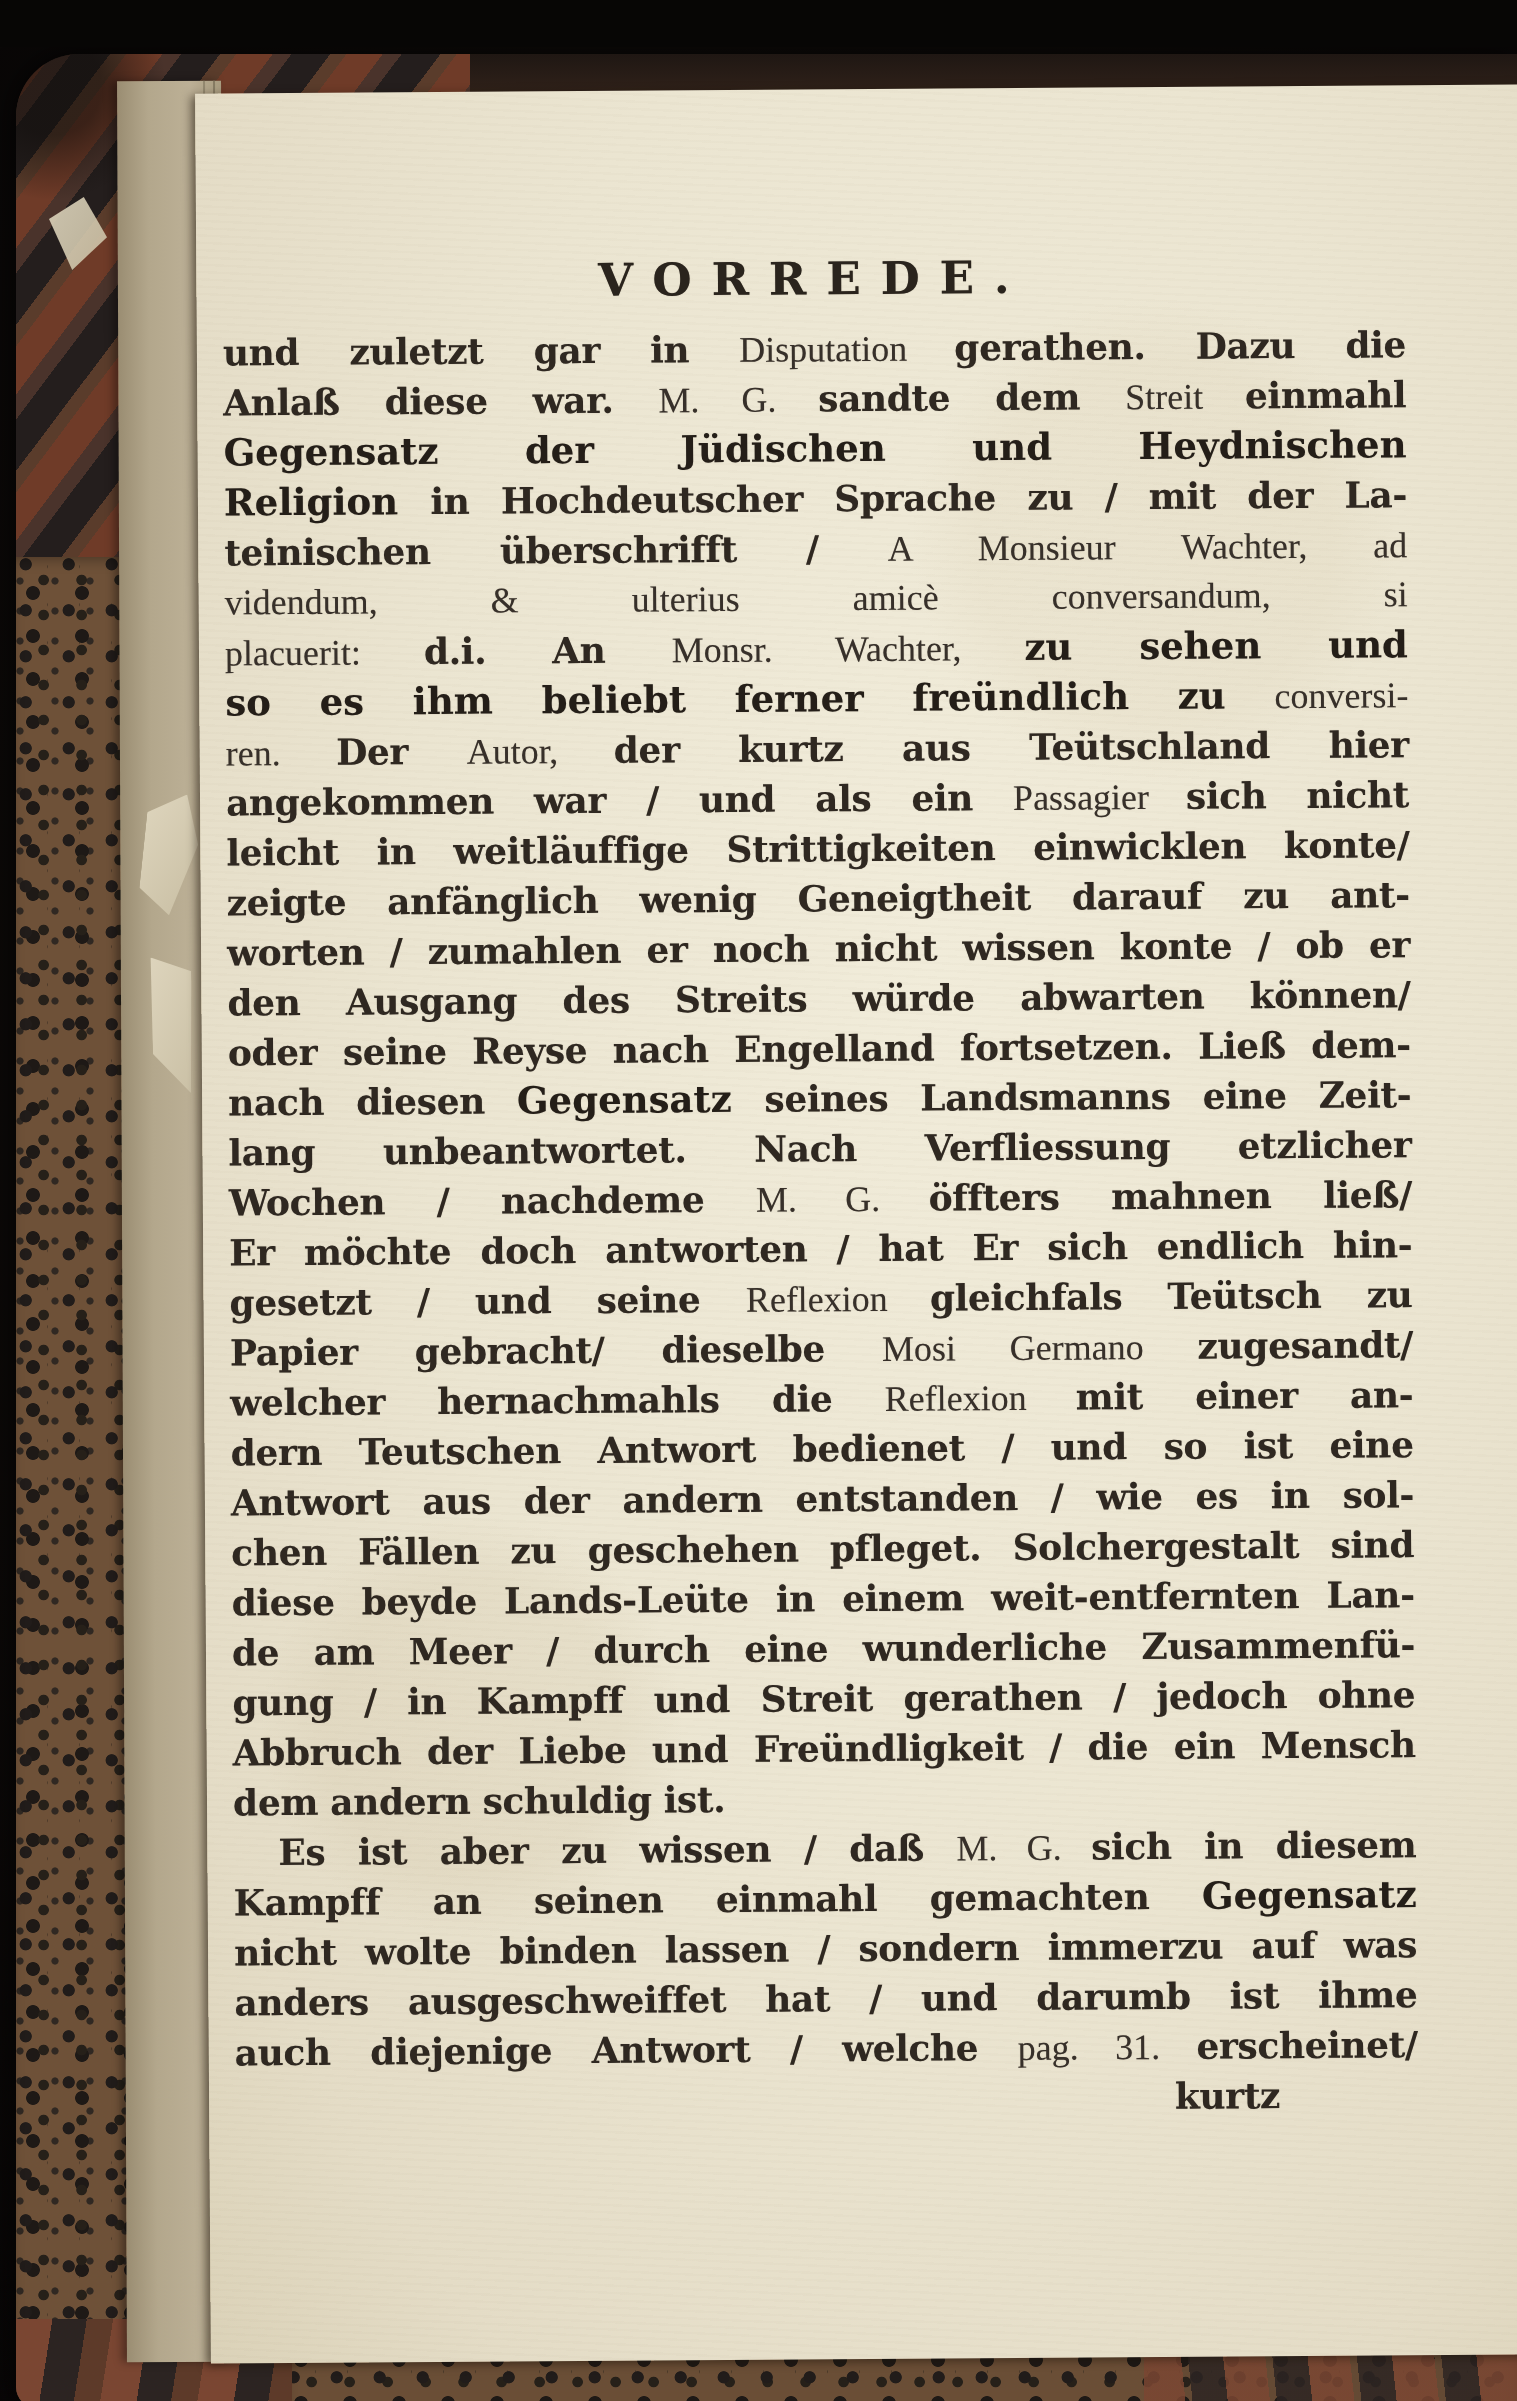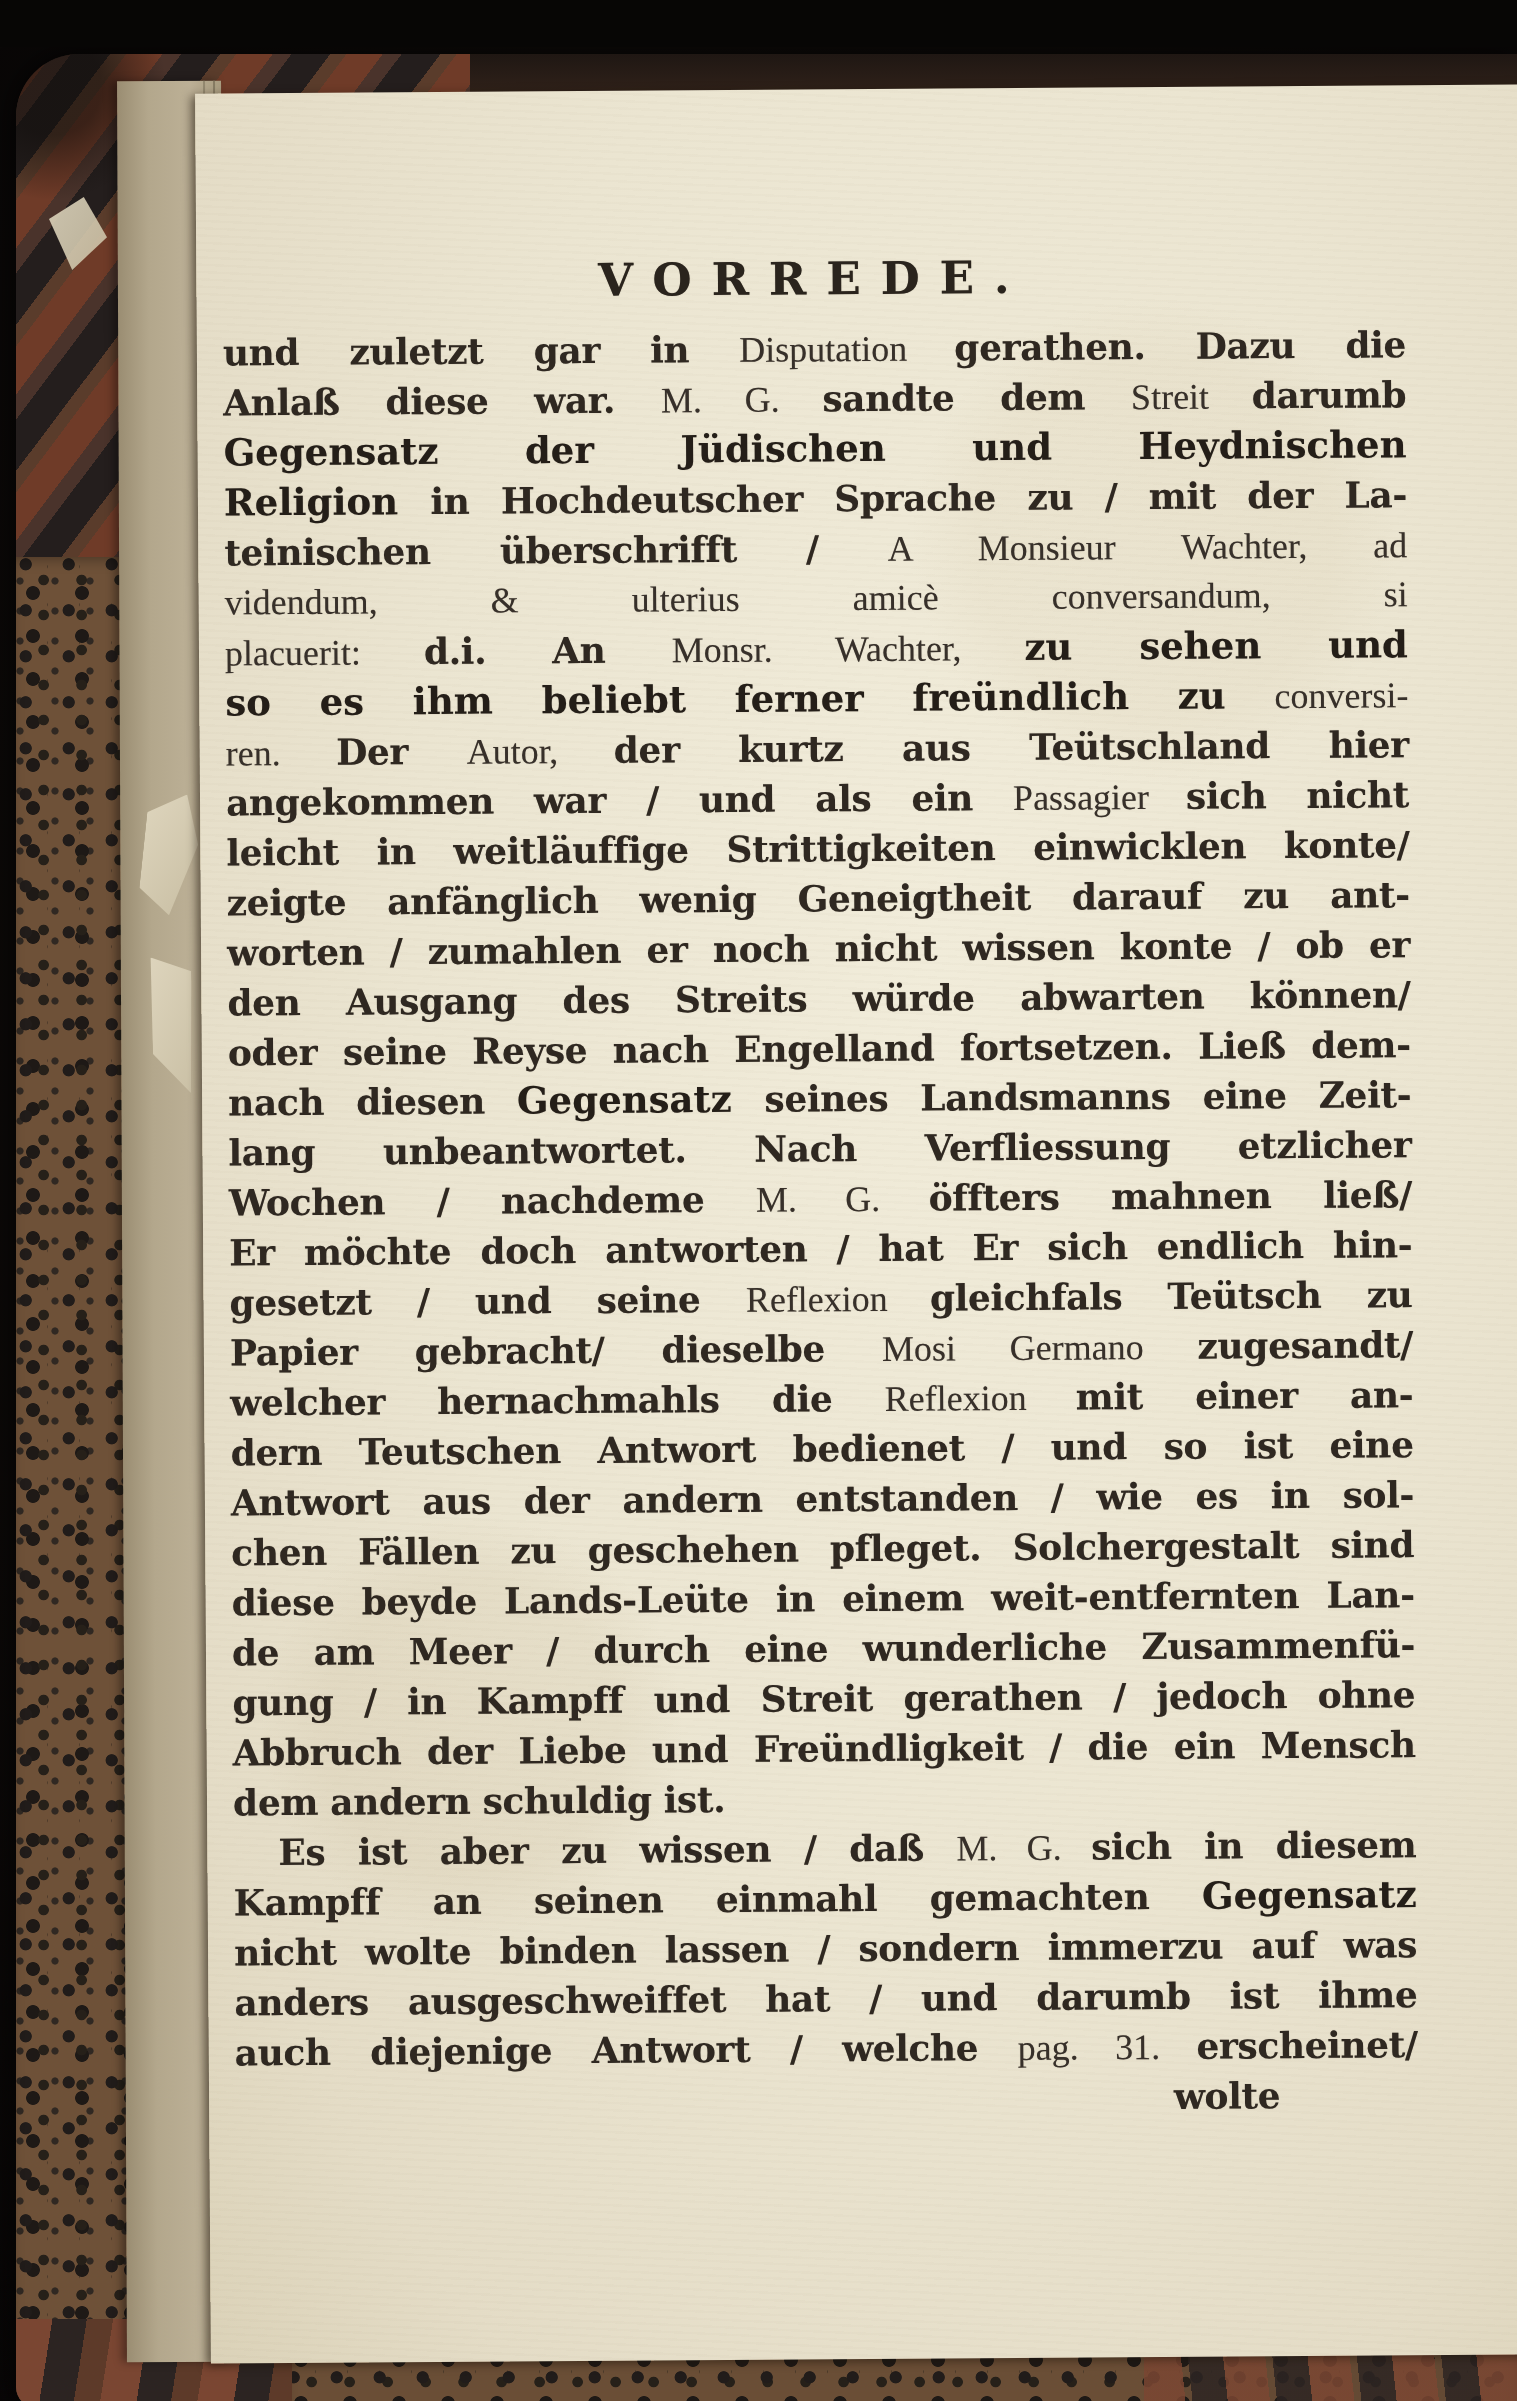--- a/index.html
+++ b/index.html
@@ -136,21 +136,21 @@
 
   <div class="paper-shard shard-c"></div>
   <div class="paper-shard shard-a"></div>
   <div class="paper-shard shard-b"></div>
 
   <div class="page">
     <div class="text-block">
       <div class="page-header">VORREDE.</div>
 
     <div class="line"><span class="seg-fr">und zuletzt gar in </span><span class="seg-an">Disputation </span><span class="seg-fr">gerathen. Dazu die</span></div>
-        <div class="line"><span class="seg-fr">Anlaß diese war. </span><span class="seg-an">M. G. </span><span class="seg-fr">sandte dem </span><span class="seg-an">Streit </span><span class="seg-fr">darumb</span></div>
+        <div class="line"><span class="seg-fr">Anlaß diese war. </span><span class="seg-an">M. G. </span><span class="seg-fr">sandte dem </span><span class="seg-an">Streit </span><span class="seg-fr">einmahl</span></div>
         <div class="line"><span class="seg-bf">Gegensatz der Jüdischen und Heydnischen</span></div>
         <div class="line"><span class="seg-bf">Religion </span><span class="seg-fr">in Hochdeutscher Sprache zu / mit der La-</span></div>
         <div class="line"><span class="seg-fr">teinischen überschrifft / </span><span class="seg-an">A Monsieur Wachter, ad</span></div>
         <div class="line"><span class="seg-an">videndum, &amp; ulterius amicè conversandum, si</span></div>
         <div class="line"><span class="seg-an">placuerit: </span><span class="seg-fr">d.i. An </span><span class="seg-an">Monsr. Wachter, </span><span class="seg-bf">zu sehen und</span></div>
         <div class="line"><span class="seg-bf">so es ihm beliebt ferner freündlich zu </span><span class="seg-an">conversi-</span></div>
         <div class="line"><span class="seg-an">ren. </span><span class="seg-fr">Der </span><span class="seg-an">Autor, </span><span class="seg-fr">der kurtz aus Teütschland hier</span></div>
         <div class="line"><span class="seg-fr">angekommen war / und als ein </span><span class="seg-an">Passagier </span><span class="seg-fr">sich nicht</span></div>
         <div class="line"><span class="seg-fr">leicht in weitläuffige Strittigkeiten einwicklen konte/</span></div>
         <div class="line"><span class="seg-fr">zeigte anfänglich wenig Geneigtheit darauf zu ant-</span></div>
@@ -170,18 +170,18 @@
         <div class="line"><span class="seg-fr">diese beyde Lands-Leüte in einem weit-entfernten Lan-</span></div>
         <div class="line"><span class="seg-fr">de am Meer / durch eine wunderliche Zusammenfü-</span></div>
         <div class="line"><span class="seg-fr">gung / in Kampff und Streit gerathen / jedoch ohne</span></div>
         <div class="line"><span class="seg-fr">Abbruch der Liebe und Freündligkeit / die ein Mensch</span></div>
         <div class="line align-left"><span class="seg-fr">dem andern schuldig ist.</span></div>
         <div class="line indent"><span class="seg-fr">Es ist aber zu wissen / daß </span><span class="seg-an">M. G. </span><span class="seg-fr">sich in diesem</span></div>
         <div class="line"><span class="seg-fr">Kampff an seinen einmahl gemachten </span><span class="seg-bf">Gegensatz</span></div>
         <div class="line"><span class="seg-fr">nicht wolte binden lassen / sondern immerzu auf was</span></div>
         <div class="line"><span class="seg-fr">anders ausgeschweiffet hat / und darumb ist ihme</span></div>
         <div class="line"><span class="seg-fr">auch diejenige Antwort / welche </span><span class="seg-an">pag. 31. </span><span class="seg-fr">erscheinet/</span></div>
-        <div class="line align-right"><span class="seg-fr">wolte</span></div>
+        <div class="line align-right"><span class="seg-fr">kurtz</span></div>
       </div>
   </div>
 
 </div>
 
 
 </body></html>

